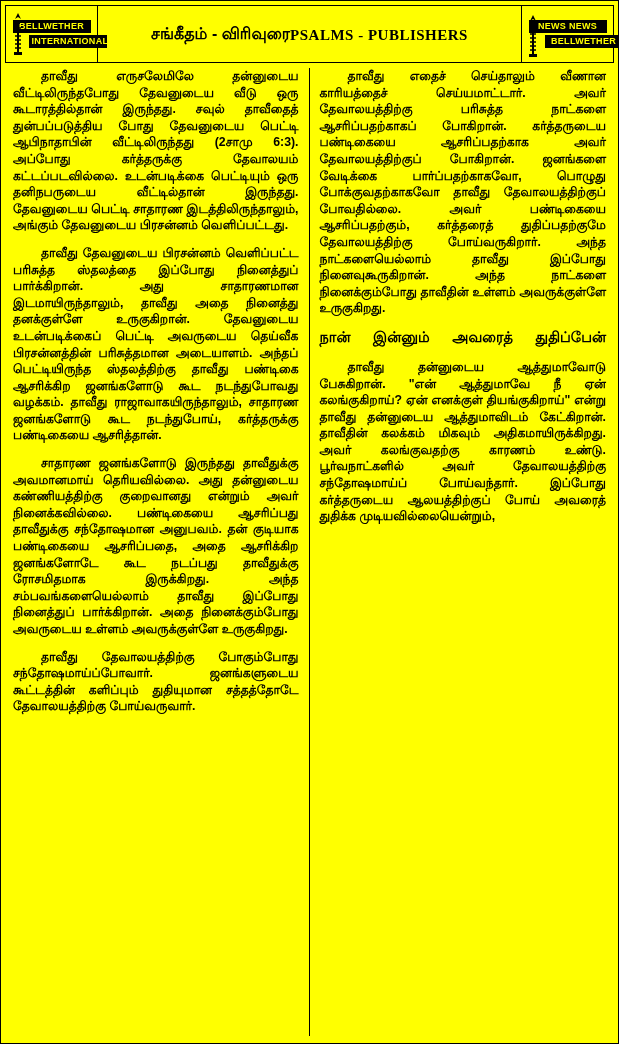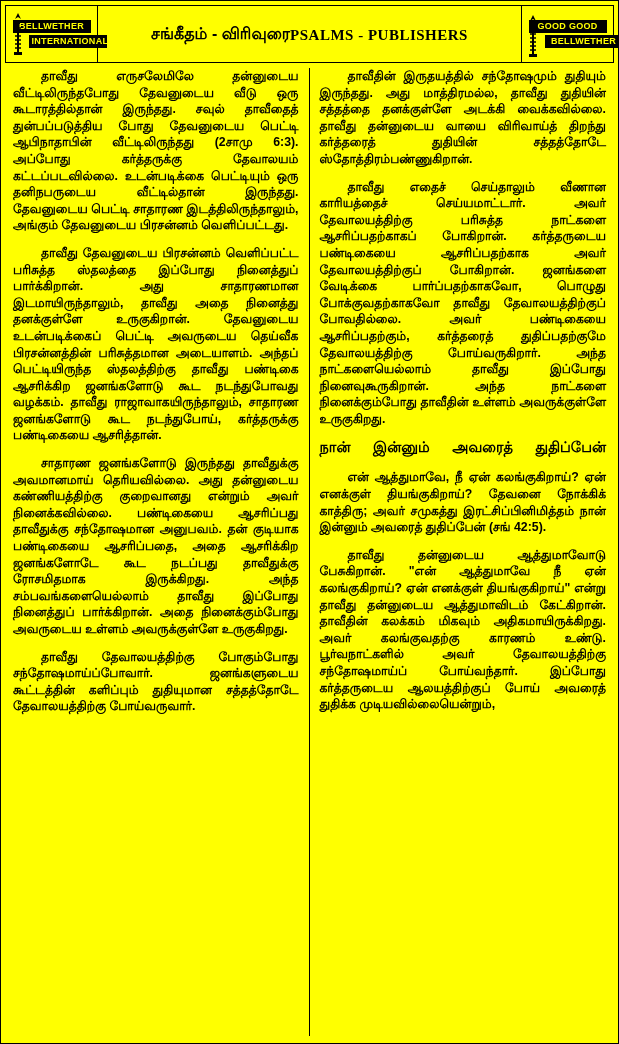--- a/index.html
+++ b/index.html
@@ -158,38 +158,36 @@
     </div>
 
     <div class="logo-box right">
       <svg class="logo-mark r" viewBox="0 0 16 44">
         <path d="M8 1 L11 7 L8 5 L5 7 Z" fill="#000"></path>
         <path d="M6 8 L10 8 L10 12 L6 12 Z" fill="#000"></path>
         <path d="M7 13 L9 13 L9 40 L7 40 Z" fill="#000"></path>
         <path d="M4 40 L12 40 L12 43 L4 43 Z" fill="#000"></path>
         <path d="M5 16 L11 16 M5 20 L11 20 M5 24 L11 24 M5 28 L11 28 M5 32 L11 32 M5 36 L11 36" stroke="#000" stroke-width="1.4"></path>
       </svg>
-      <div class="logo-line">GOOD GOOD</div>
+      <div class="logo-line">NEWS NEWS</div>
       <div class="logo-line">BELLWETHER</div>
     </div>
 
   </div>
 
   <div class="columns">
 
     <div class="col left">
       <p class="para">தாவீது எருசலேமிலே தன்னுடைய வீட்டிலிருந்தபோது தேவனுடைய வீடு ஒரு கூடாரத்தில்தான் இருந்தது. சவுல் தாவீதைத் துன்பப்படுத்திய போது தேவனுடைய பெட்டி ஆபிநாதாபின் வீட்டிலிருந்தது (2சாமு 6:3). அப்போது கர்த்தருக்கு தேவாலயம் கட்டப்படவில்லை. உடன்படிக்கை பெட்டியும் ஒரு தனிநபருடைய வீட்டில்தான் இருந்தது. தேவனுடைய பெட்டி சாதாரண இடத்திலிருந்தாலும், அங்கும் தேவனுடைய பிரசன்னம் வெளிப்பட்டது.</p>
       <p class="para">தாவீது தேவனுடைய பிரசன்னம் வெளிப்பட்ட பரிசுத்த ஸ்தலத்தை இப்போது நினைத்துப் பார்க்கிறான். அது சாதாரணமான இடமாயிருந்தாலும், தாவீது அதை நினைத்து தனக்குள்ளே உருகுகிறான். தேவனுடைய உடன்படிக்கைப் பெட்டி அவருடைய தெய்வீக பிரசன்னத்தின் பரிசுத்தமான அடையாளம். அந்தப் பெட்டியிருந்த ஸ்தலத்திற்கு தாவீது பண்டிகை ஆசரிக்கிற ஜனங்களோடு கூட நடந்துபோவது வழக்கம். தாவீது ராஜாவாகயிருந்தாலும், சாதாரண ஜனங்களோடு கூட நடந்துபோய், கர்த்தருக்கு பண்டிகையை ஆசரித்தான்.</p>
       <p class="para">சாதாரண ஜனங்களோடு இருந்தது தாவீதுக்கு அவமானமாய் தெரியவில்லை. அது தன்னுடைய கண்ணியத்திற்கு குறைவானது என்றும் அவர் நினைக்கவில்லை. பண்டிகையை ஆசரிப்பது தாவீதுக்கு சந்தோஷமான அனுபவம். தன் குடியாக பண்டிகையை ஆசரிப்பதை, அதை ஆசரிக்கிற ஜனங்களோடே கூட நடப்பது தாவீதுக்கு ரோசமிதமாக இருக்கிறது. அந்த சம்பவங்களையெல்லாம் தாவீது இப்போது நினைத்துப் பார்க்கிறான். அதை நினைக்கும்போது அவருடைய உள்ளம் அவருக்குள்ளே உருகுகிறது.</p>
       <p class="para">தாவீது தேவாலயத்திற்கு போகும்போது சந்தோஷமாய்ப்போவார். ஜனங்களுடைய கூட்டத்தின் களிப்பும் துதியுமான சத்தத்தோடே தேவாலயத்திற்கு போய்வருவார்.</p>
     </div>
 
     <div class="col right">
-      <p class="para">தாவீதின் இருதயத்தில் சந்தோஷமும் துதியும் இருந்தது. அது மாத்திரமல்ல, தாவீது துதியின் சத்தத்தை தனக்குள்ளே அடக்கி வைக்கவில்லை. தாவீது தன்னுடைய வாயை விரிவாய்த் திறந்து கர்த்தரைத் துதியின் சத்தத்தோடே ஸ்தோத்திரம்பண்ணுகிறான்.</p>
       <p class="para">தாவீது எதைச் செய்தாலும் வீணான காரியத்தைச் செய்யமாட்டார். அவர் தேவாலயத்திற்கு பரிசுத்த நாட்களை ஆசரிப்பதற்காகப் போகிறான். கர்த்தருடைய பண்டிகையை ஆசரிப்பதற்காக அவர் தேவாலயத்திற்குப் போகிறான். ஜனங்களை வேடிக்கை பார்ப்பதற்காகவோ, பொழுது போக்குவதற்காகவோ தாவீது தேவாலயத்திற்குப் போவதில்லை. அவர் பண்டிகையை ஆசரிப்பதற்கும், கர்த்தரைத் துதிப்பதற்குமே தேவாலயத்திற்கு போய்வருகிறார். அந்த நாட்களையெல்லாம் தாவீது இப்போது நினைவுகூருகிறான். அந்த நாட்களை நினைக்கும்போது தாவீதின் உள்ளம் அவருக்குள்ளே உருகுகிறது.</p>
       <h2 class="subhead">நான் இன்னும் அவரைத் துதிப்பேன்</h2>
-      <p class="para">என் ஆத்துமாவே, நீ ஏன் கலங்குகிறாய்? ஏன் எனக்குள் தியங்குகிறாய்? தேவனை நோக்கிக் காத்திரு; அவர் சமுகத்து இரட்சிப்பினிமித்தம் நான் இன்னும் அவரைத் துதிப்பேன் (சங் 42:5).</p>
       <p class="para">தாவீது தன்னுடைய ஆத்துமாவோடு பேசுகிறான். "என் ஆத்துமாவே நீ ஏன் கலங்குகிறாய்? ஏன் எனக்குள் தியங்குகிறாய்" என்று தாவீது தன்னுடைய ஆத்துமாவிடம் கேட்கிறான். தாவீதின் கலக்கம் மிகவும் அதிகமாயிருக்கிறது. அவர் கலங்குவதற்கு காரணம் உண்டு. பூர்வநாட்களில் அவர் தேவாலயத்திற்கு சந்தோஷமாய்ப் போய்வந்தார். இப்போது கர்த்தருடைய ஆலயத்திற்குப் போய் அவரைத் துதிக்க முடியவில்லையென்றும்,</p>
     </div>
 
   </div>
 
 </div>
 
 </body></html>

